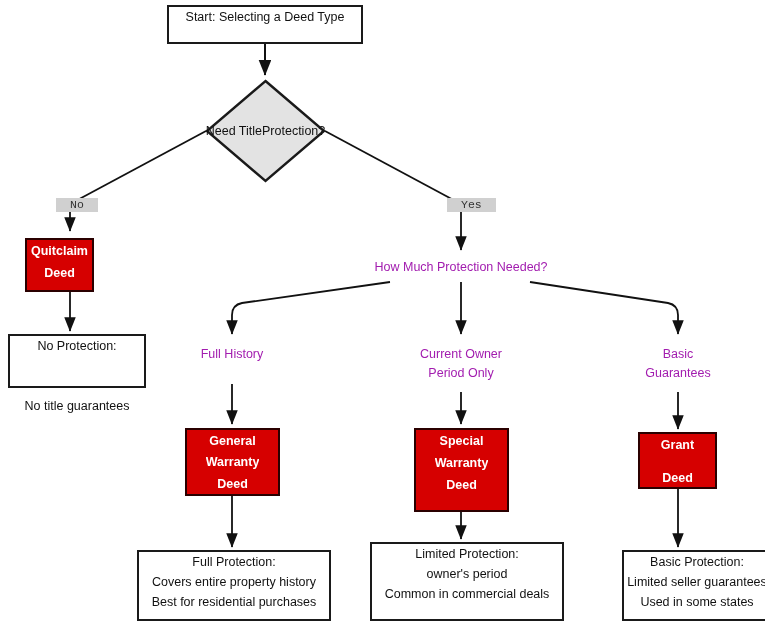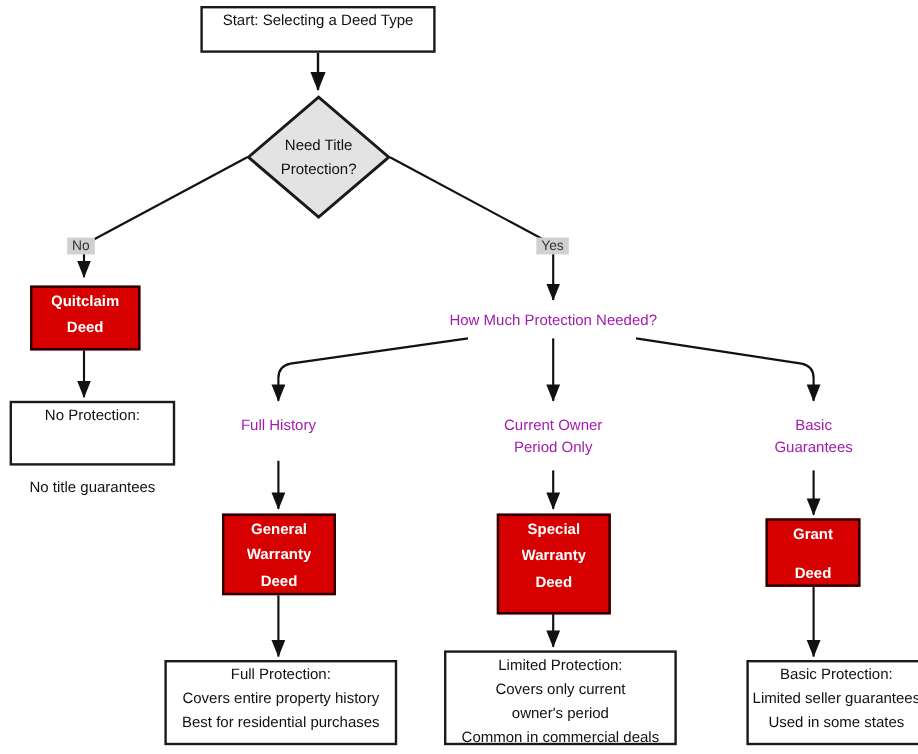--- a/index.html
+++ b/index.html
@@ -65,21 +65,21 @@
     width: 100%;
     height: 100%;
   }
   .diamond-text {
     position: absolute;
     left: 0;
     top: 0;
     width: 100%;
     height: 100%;
     display: flex;
-    flex-direction: column;
+    flex-direction: row;
     align-items: center;
     justify-content: center;
     text-align: center;
     font-size: 12.5px;
     line-height: 20px;
     color: #111111;
   }
   .free-label {
     position: absolute;
     text-align: center;
@@ -88,23 +88,24 @@
     color: #a21caf;
     z-index: 3;
     white-space: nowrap;
   }
   .edge-label {
     position: absolute;
     font-size: 11.5px;
     line-height: 14px;
     color: #333333;
     background: #d0d0d0;
-    padding: 0 4px;
+    padding: 0 14px;
     z-index: 4;
     white-space: nowrap;
+    font-family: Liberation Mono, monospace;
   }
 </style>
 </head>
 <body>
 
 <div id="canvas">
 
   <svg id="edges" viewBox="0 0 765 628" xmlns="http://www.w3.org/2000/svg">
     <defs>
       <marker id="arrow" markerWidth="9" markerHeight="9" refX="7.6" refY="3.2" orient="auto" markerUnits="strokeWidth">
@@ -145,21 +146,21 @@
     </svg>
     <div class="diamond-text">
       <div>Need Title</div>
       <div>Protection?</div>
     </div>
   </div>
 
   <div class="edge-label" style="left:56px; top:198px;">No</div>
   <div class="edge-label" style="left:447px; top:198px;">Yes</div>
 
-  <div class="node box-red" style="left:25px; top:238px; width:92px; height:54px;">
+  <div class="node box-red" style="left:25px; top:238px; width:69px; height:54px;">
     <div class="line">Quitclaim</div>
     <div class="line">Deed</div>
   </div>
 
   <div class="node box-plain" style="left:8px; top:334px; width:138px; height:54px;gap:40px;">
     <div class="line">No Protection:</div>
     <div class="line">No title guarantees</div>
   </div>
 
   <div class="free-label" style="left:361px; top:258px; width:200px;">
@@ -198,21 +199,20 @@
   </div>
 
   <div class="node box-plain" style="left:137px; top:550px; width:194px; height:71px;">
     <div class="line">Full Protection:</div>
     <div class="line">Covers entire property history</div>
     <div class="line">Best for residential purchases</div>
   </div>
 
   <div class="node box-plain" style="left:370px; top:542px; width:194px; height:79px;">
     <div class="line">Limited Protection:</div>
-    <div class="line">Covers only current</div>
     <div class="line">owner's period</div>
     <div class="line">Common in commercial deals</div>
   </div>
 
   <div class="node box-plain" style="left:602px; top:550px; width:150px; height:71px;margin-left:20px;">
     <div class="line">Basic Protection:</div>
     <div class="line">Limited seller guarantees</div>
     <div class="line">Used in some states</div>
   </div>
 

